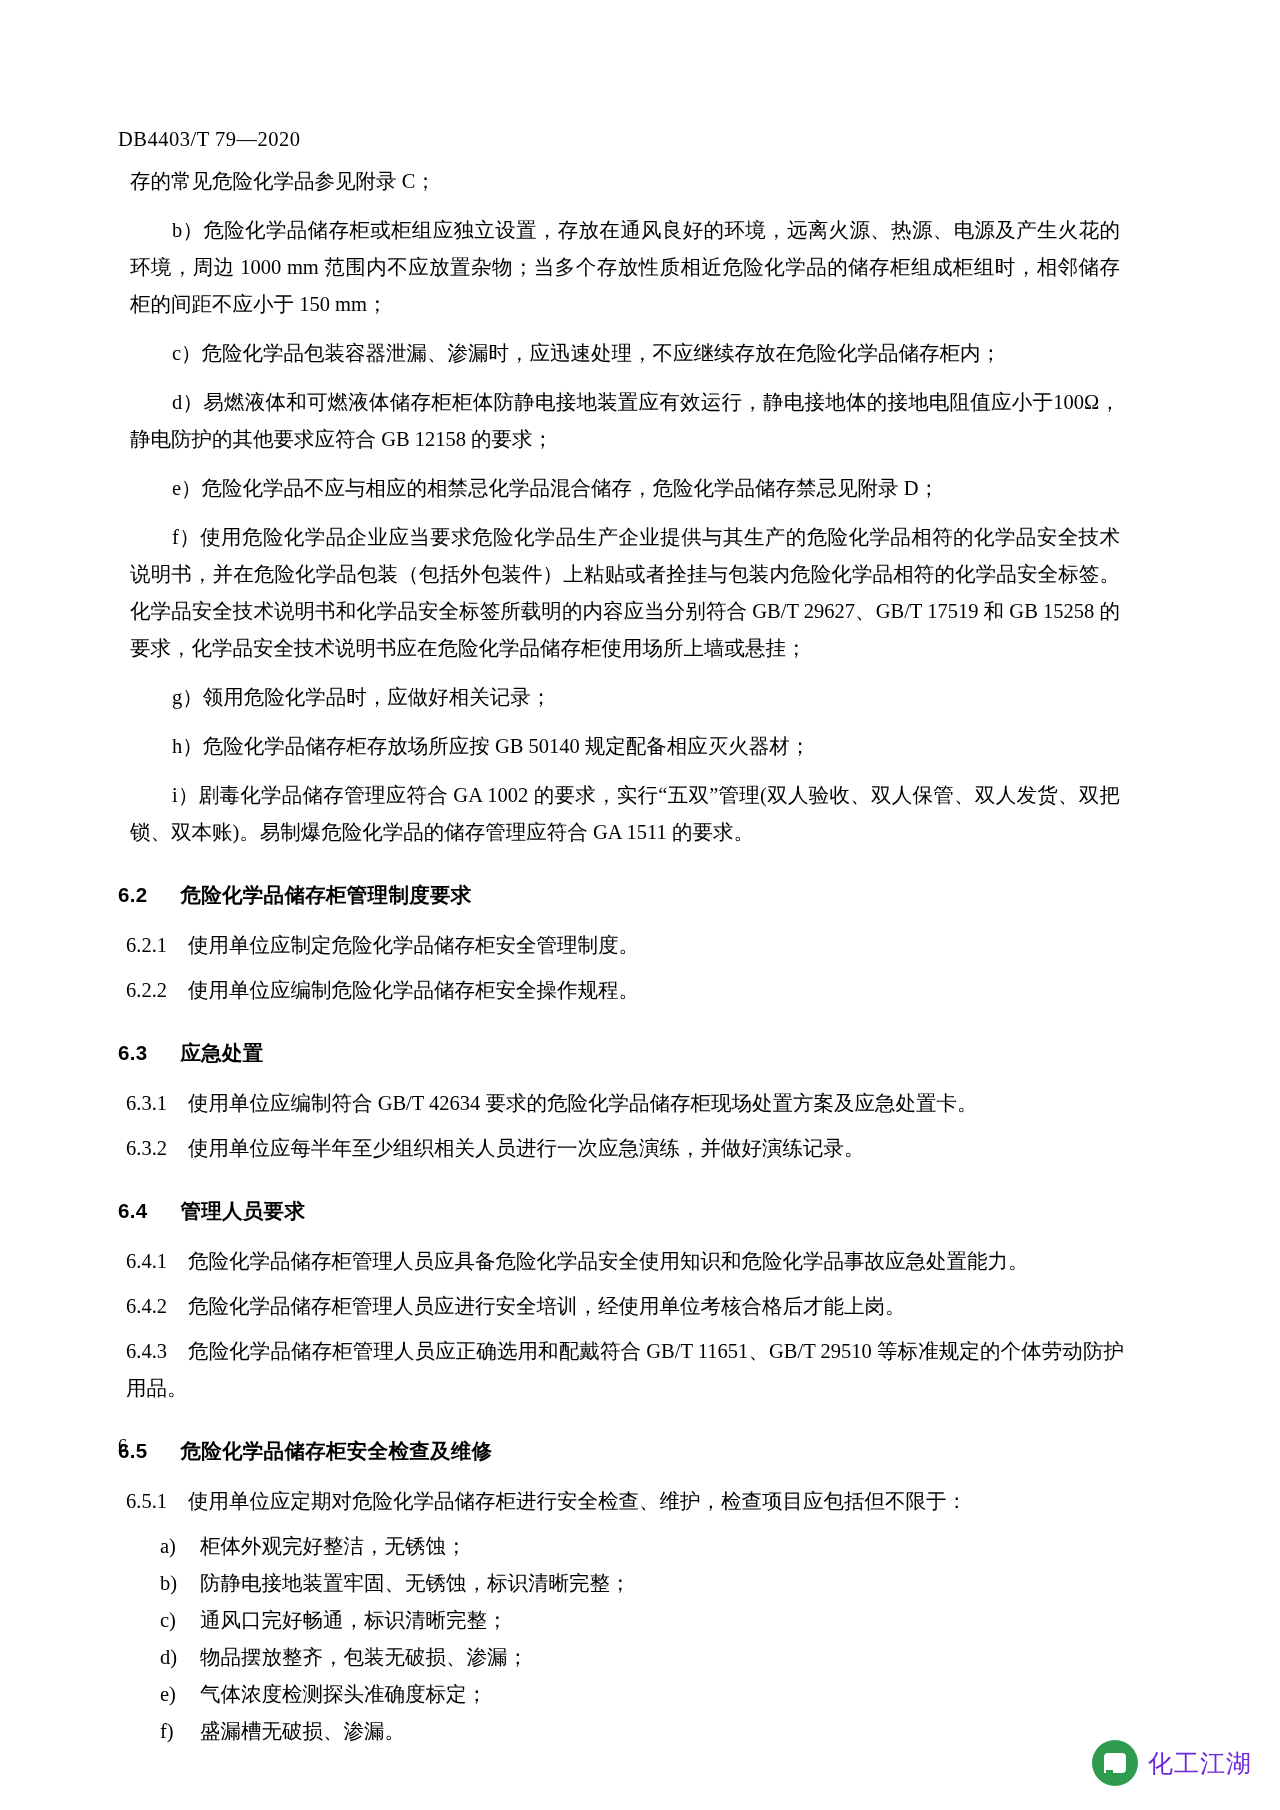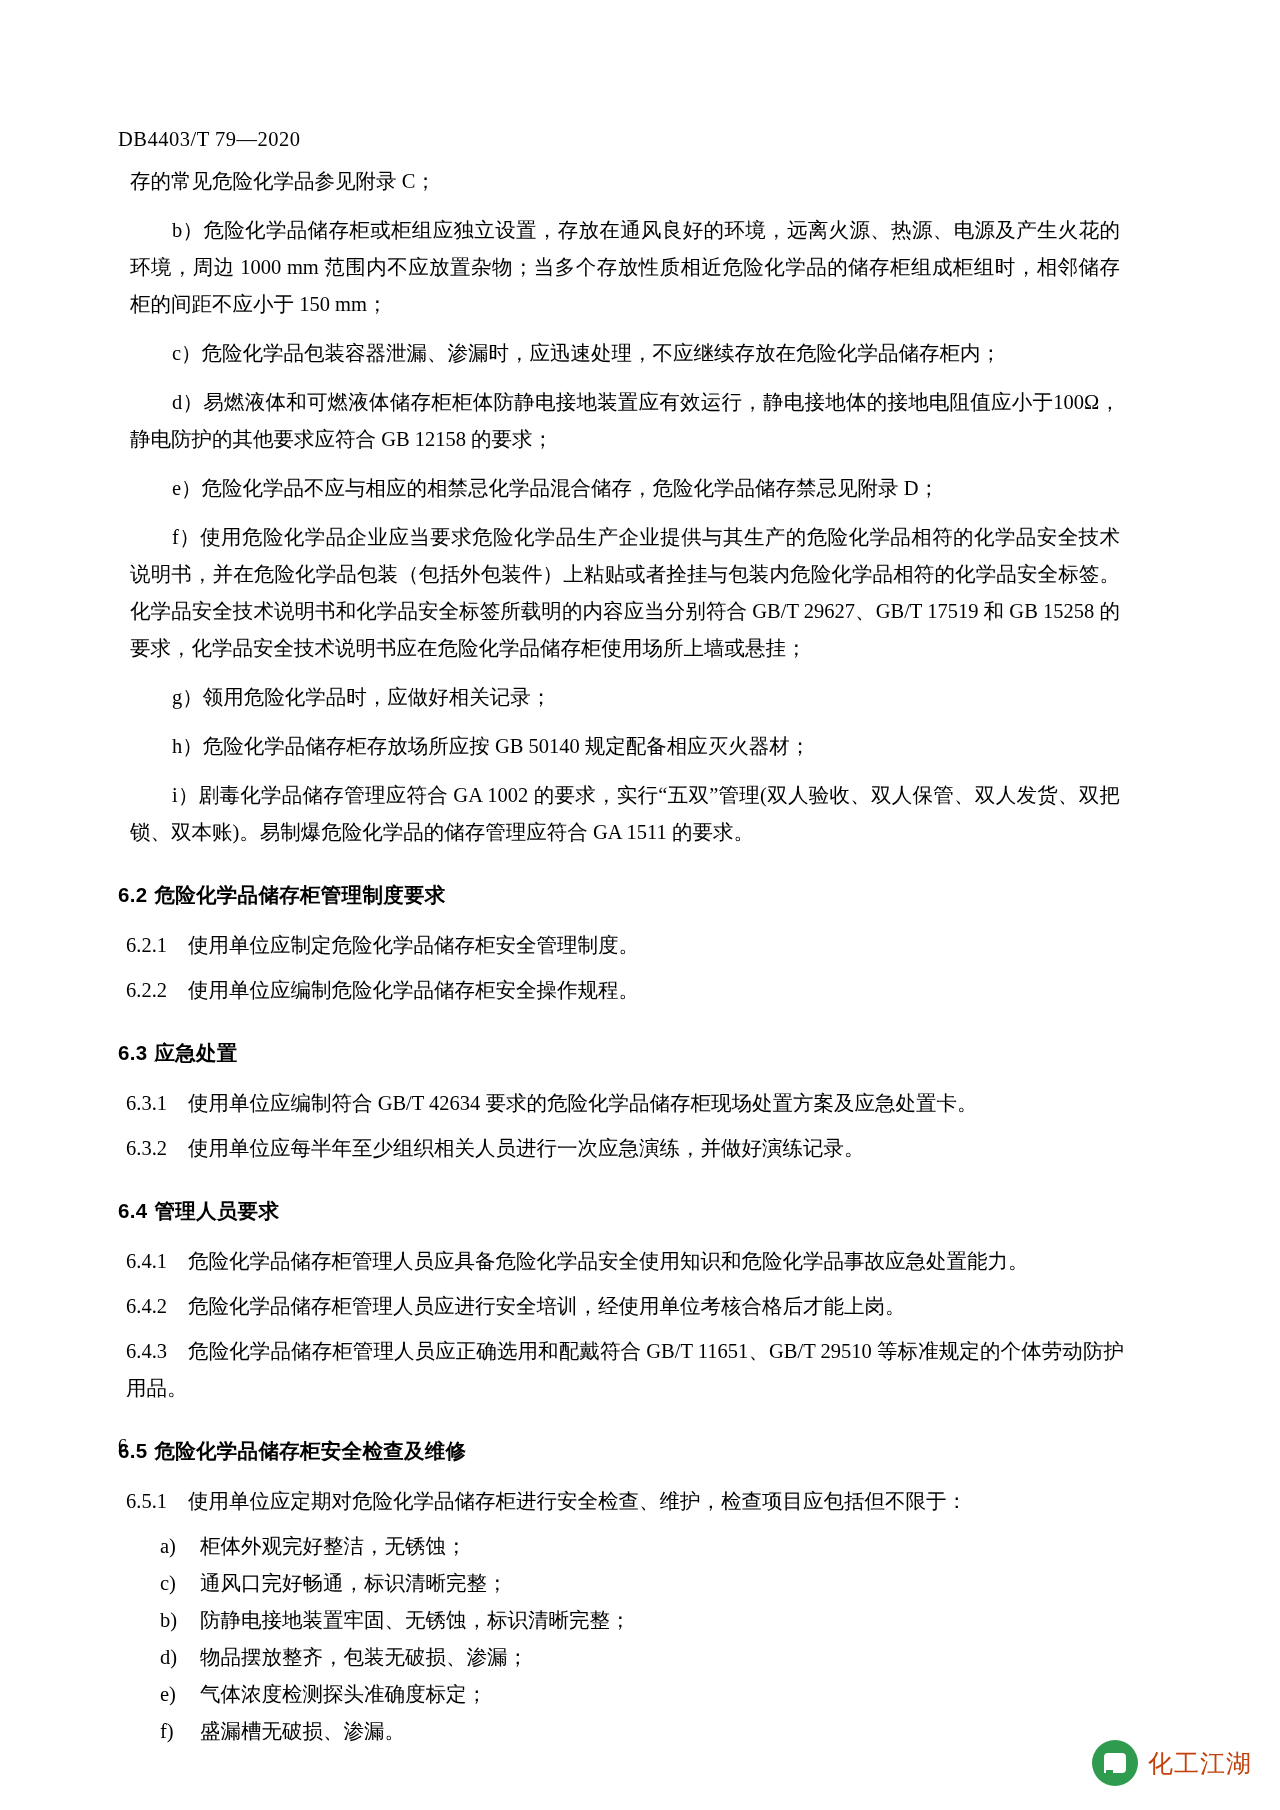--- a/index.html
+++ b/index.html
@@ -45,21 +45,21 @@
     text-indent: 42px;
   }
   .heading {
     font-family: "Liberation Sans", "DejaVu Sans", sans-serif;
     font-weight: bold;
     font-size: 20.5px;
     margin: 30px 0 18px 0;
     letter-spacing: 0.3px;
   }
   .heading .num {
-    margin-right: 7px;
+    margin-right: 33px;
   }
   .clause {
     font-size: 20.5px;
     line-height: 37px;
     margin: 8px;
     text-align: justify;
     text-justify: inter-ideograph;
   }
   .clause .cnum {
     display: inline-block;
@@ -109,21 +109,21 @@
   .wm-badge::after {
     content: "";
     position: absolute;
     left: 14px; top: 30px;
     width: 7px; height: 7px;
     background: #2f9b4e;
   }
   .wm-text {
     font-family: "Liberation Sans", "DejaVu Sans", sans-serif;
     font-size: 25px;
-    color: #c2410c;
+    color: #6d28d9;
     letter-spacing: 1px;
   }
 </style>
 </head>
 <body>
 
 <div class="page">
 
   <div class="header-line">DB4403/T 79—2020</div>
 
@@ -175,24 +175,24 @@
   <div class="heading">
     <span class="num">6.5</span><span>危险化学品储存柜安全检查及维修</span>
   </div>
   <p class="clause">
     <span class="cnum">6.5.1</span><span>使用单位应定期对危险化学品储存柜进行安全检查、维护，检查项目应包括但不限于：</span>
   </p>
   <p class="list-item">
     <span class="ltr">a)</span><span>柜体外观完好整洁，无锈蚀；</span>
   </p>
   <p class="list-item">
+    <span class="ltr">b)</span><span>防静电接地装置牢固、无锈蚀，标识清晰完整；</span>
+  </p>
+  <p class="list-item">
     <span class="ltr">c)</span><span>通风口完好畅通，标识清晰完整；</span>
-  </p>
-  <p class="list-item">
-    <span class="ltr">b)</span><span>防静电接地装置牢固、无锈蚀，标识清晰完整；</span>
   </p>
   <p class="list-item">
     <span class="ltr">d)</span><span>物品摆放整齐，包装无破损、渗漏；</span>
   </p>
   <p class="list-item">
     <span class="ltr">e)</span><span>气体浓度检测探头准确度标定；</span>
   </p>
   <p class="list-item">
     <span class="ltr">f)</span><span>盛漏槽无破损、渗漏。</span>
   </p>

